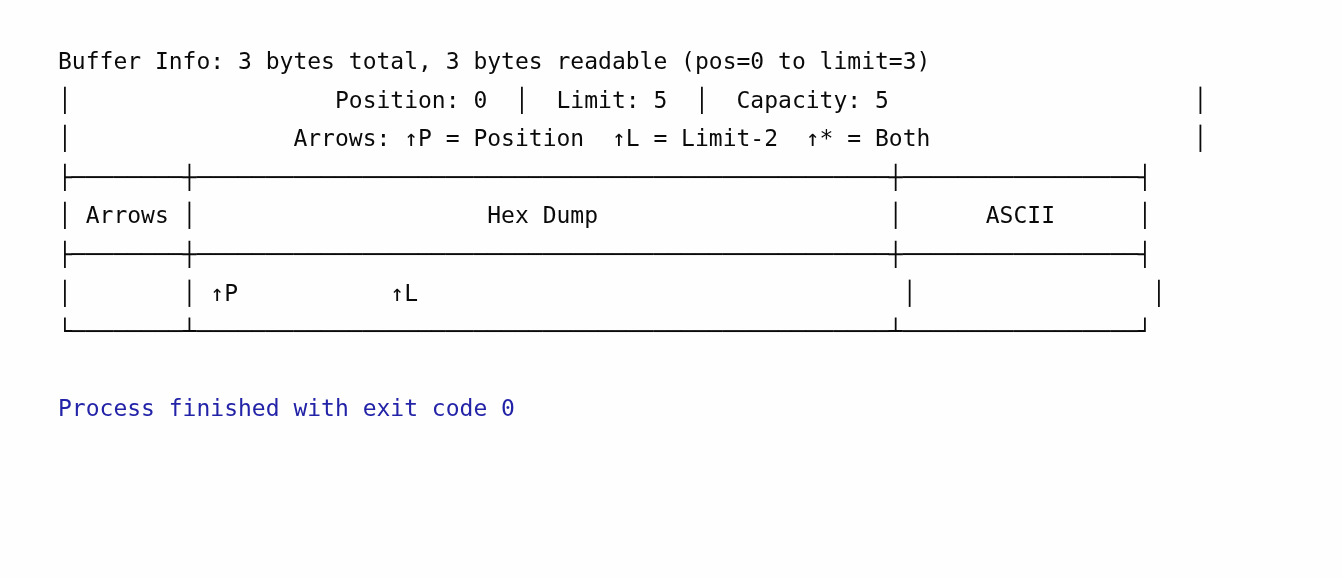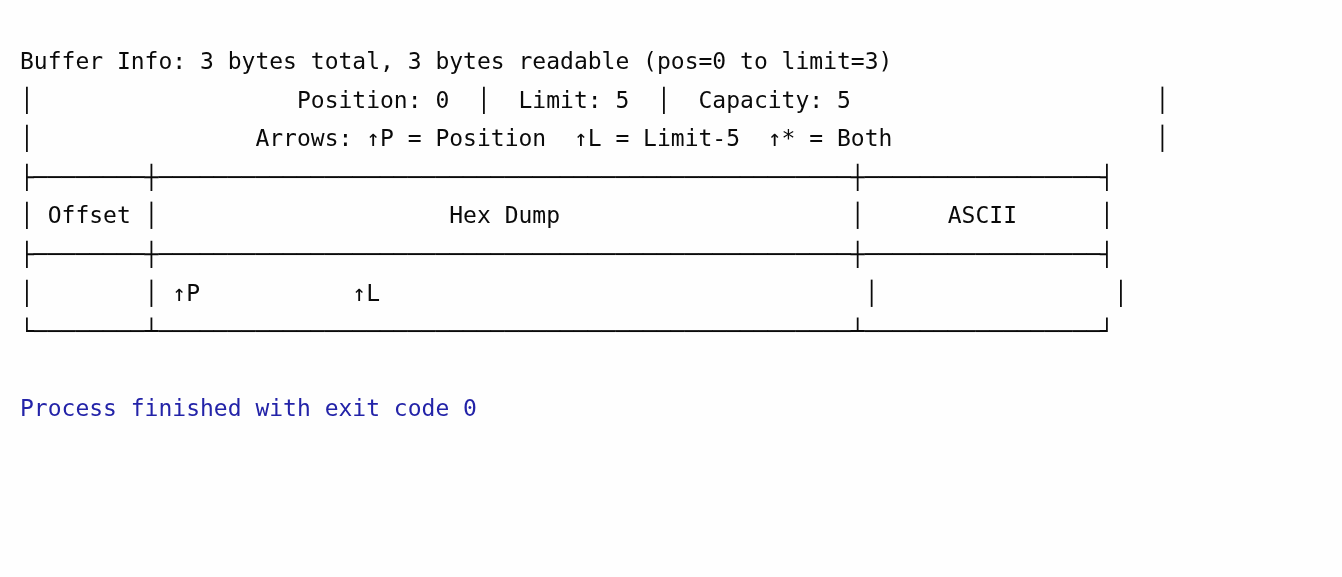--- a/index.html
+++ b/index.html
@@ -15,32 +15,33 @@
   .console {
     font-family: "DejaVu Sans Mono", "Liberation Mono", monospace;
     font-size: 23px;
     line-height: 38.6px;
     padding: 42px 0 0 20px;
     color: #0a0a0a;
   }
   .line {
     white-space: pre;
     height: 38.6px;
+    margin-left: 38px;
   }
   .line.system {
     color: #2323a8;
   }
 </style>
 </head>
 <body>
 
 <div class="console">
     <div class="line">Buffer Info: 3 bytes total, 3 bytes readable (pos=0 to limit=3)</div>
     <div class="line">│                   Position: 0  │  Limit: 5  │  Capacity: 5                      │</div>
-    <div class="line">│                Arrows: ↑P = Position  ↑L = Limit-5  ↑* = Both                   │</div>
+    <div class="line">│                Arrows: ↑P = Position  ↑L = Limit-2  ↑* = Both                   │</div>
     <div class="line">├────────┼──────────────────────────────────────────────────┼─────────────────┤</div>
-    <div class="line">│ Offset │                     Hex Dump                     │      ASCII      │</div>
+    <div class="line">│ Arrows │                     Hex Dump                     │      ASCII      │</div>
     <div class="line">├────────┼──────────────────────────────────────────────────┼─────────────────┤</div>
     <div class="line">│        │ ↑P           ↑L                                   │                 │</div>
     <div class="line">└────────┴──────────────────────────────────────────────────┴─────────────────┘</div>
     <div class="line"></div>
     <div class="line system">Process finished with exit code 0</div>
   </div>
 
 </body></html>

